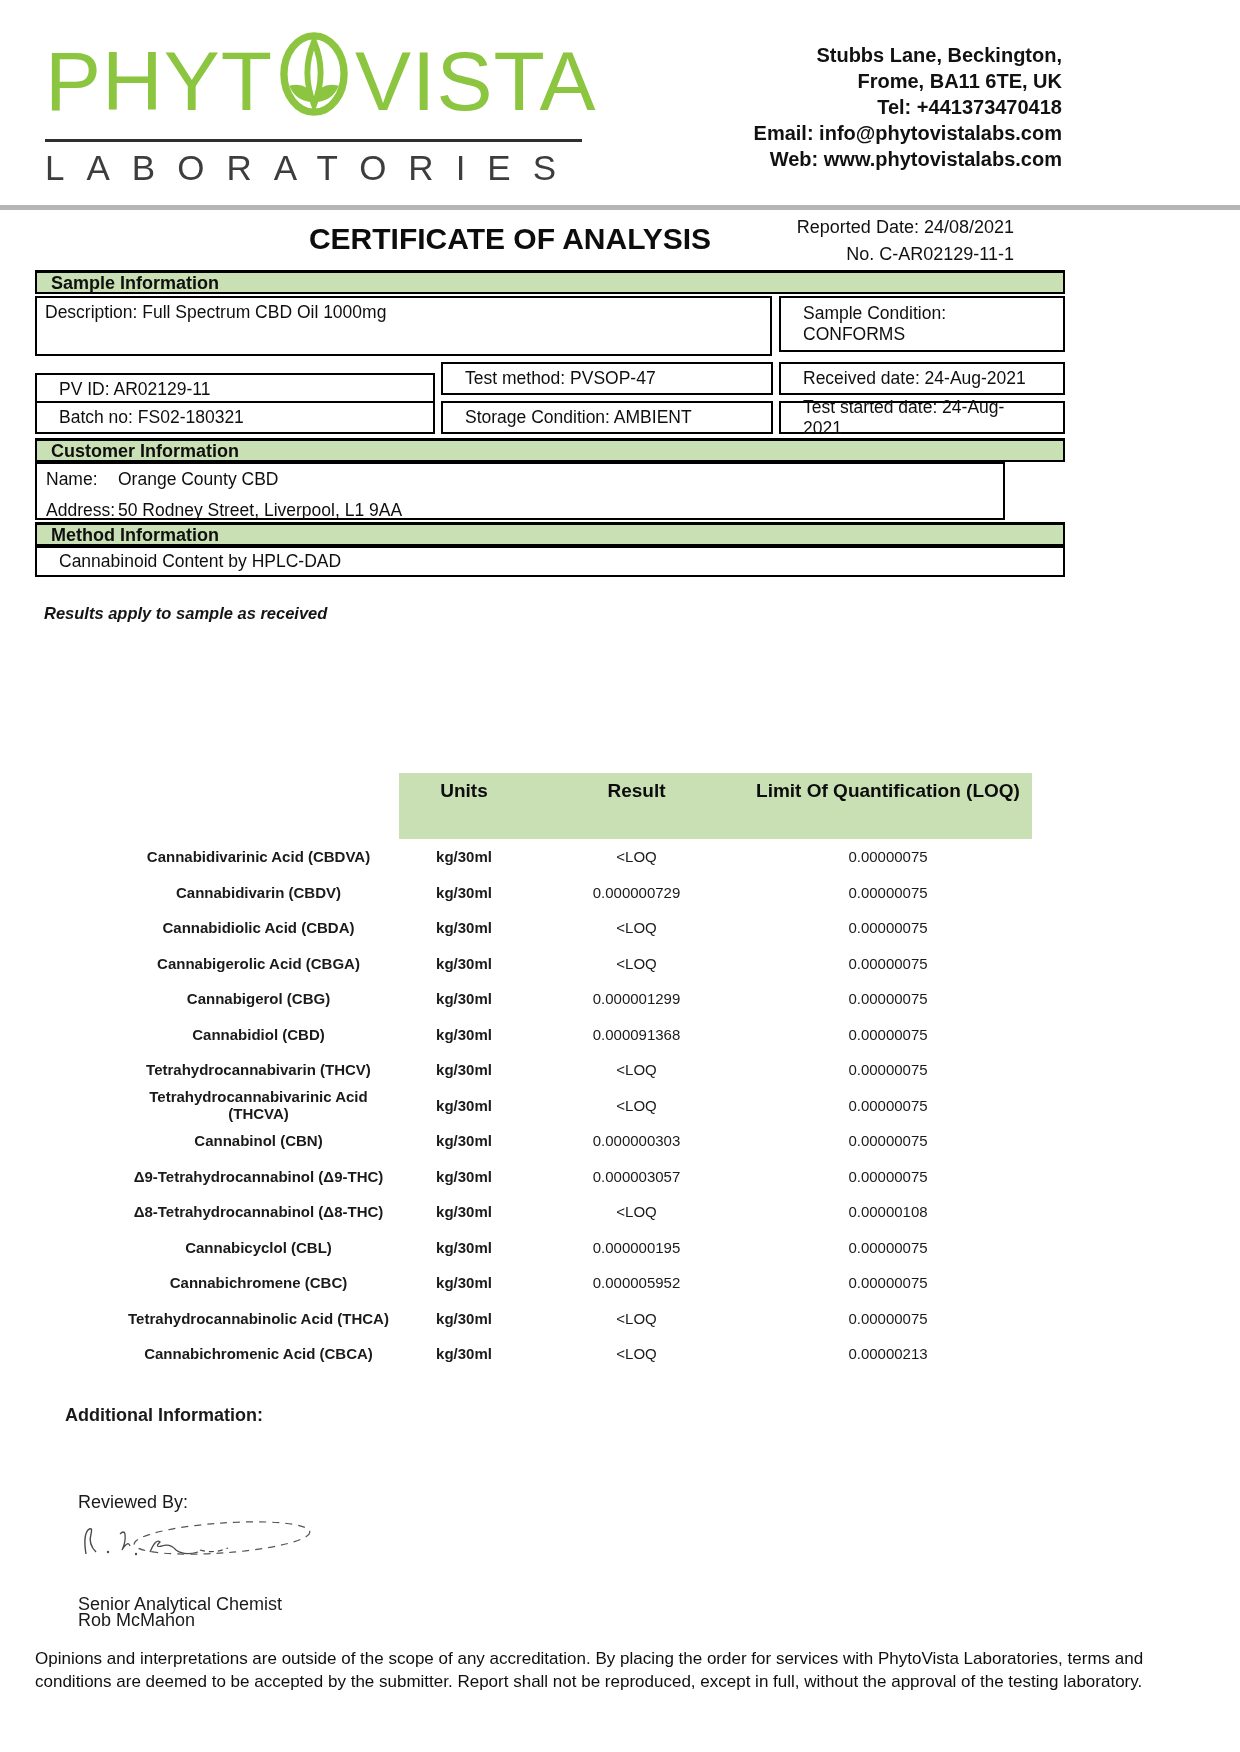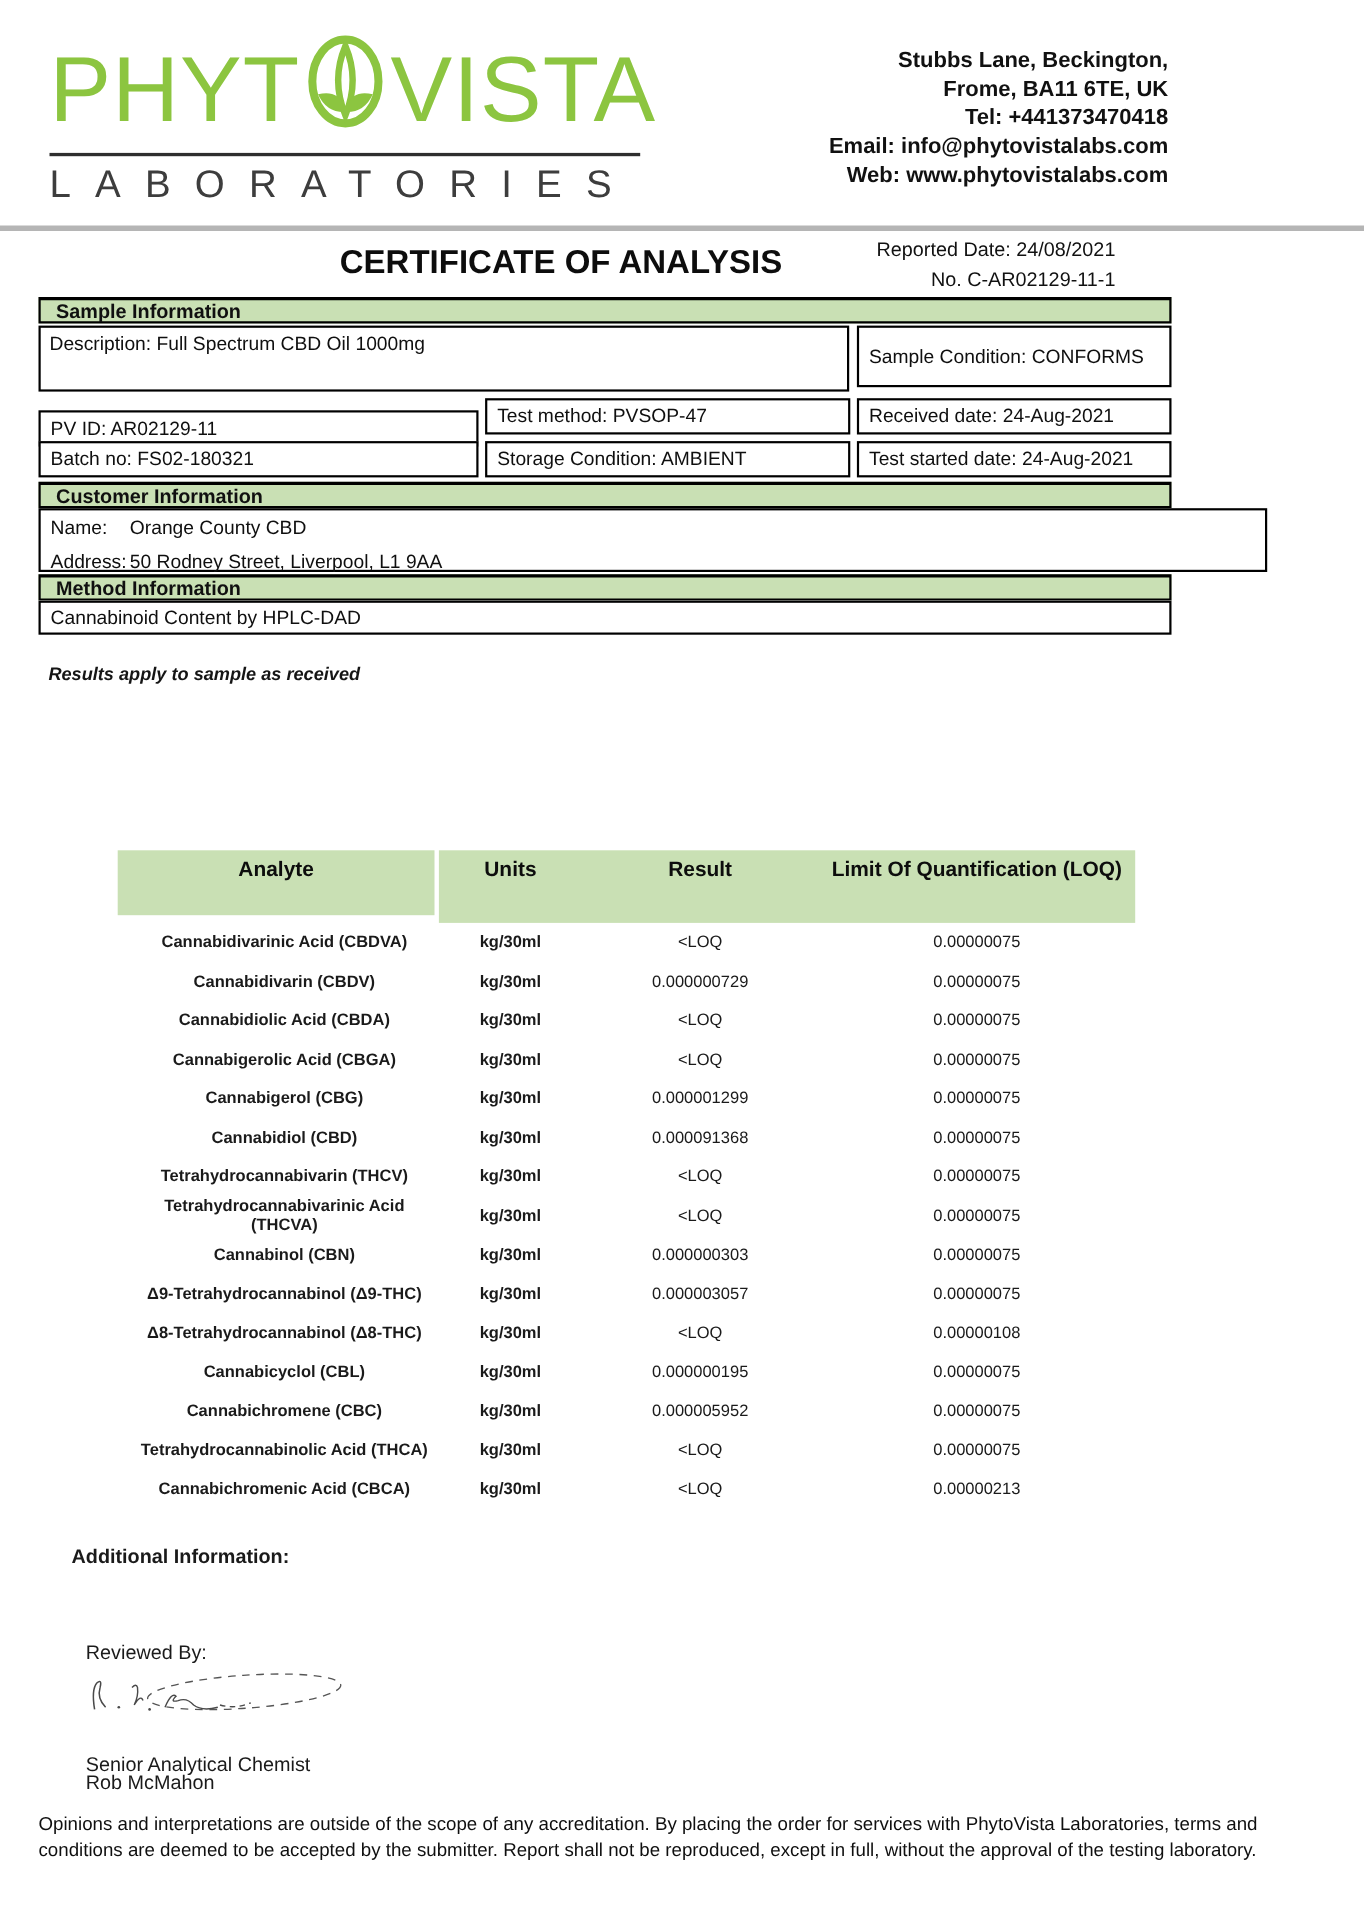--- a/index.html
+++ b/index.html
@@ -21,32 +21,32 @@
 
   
   .info-wrap { position:absolute; left:35px; top:270px; width:1030px; }
   .sec-bar {
     position:absolute; left:0; width:1030px; height:24px; background:#c9e0b4;
     border:2px solid #000; border-top-width:3px;
     font-size:18px; font-weight:700; color:#101010; padding:0 0 0 14px; line-height:20px;
   }
   .box { position:absolute; background:#fff; border:2px solid #000; font-size:17.5px; color:#0f0f0f; }
   .box .pad-top { padding:4px 8px; }
-  .vcenter { display:flex; align-items:center; padding:0 9px; }
+  .vcenter { display:flex; align-items:center; padding:0 22px; }
   .bar-sample   { top:0; }
   .box-desc     { left:0;   top:26px;  width:737px; height:60px; }
   .box-cond     { left:744px; top:26px; width:286px; height:56px; }
   .box-pvid     { left:0;   top:103px;  width:400px; height:33px; }
   .box-method   { left:406px; top:92px; width:332px; height:33px; }
   .box-received { left:744px; top:92px; width:286px; height:33px; }
   .box-batch    { left:0;   top:131px; width:400px; height:33px; }
   .box-storage  { left:406px; top:131px; width:332px; height:33px; }
   .box-started  { left:744px; top:131px; width:286px; height:33px; }
   .bar-customer { top:168px; }
-  .box-customer { left:0; top:192px; width:1117px; height:58px; padding:5px 9px; }
+  .box-customer { left:0; top:192px; width:970px; height:58px; padding:5px 9px; }
   .cust-line { display:flex; }
   .cust-line + .cust-line { margin-top:10px; }
   .cust-label { min-width:72px; }
   .bar-method  { top:252px; }
   .box-methodinfo { left:0; top:276px; width:1030px; height:31px; }
 
   .results-note { position:absolute; left:44px; top:604px; font-size:16.5px; font-weight:700; font-style:italic; color:#151515; }
 
   
   .results-table { position:absolute; left:107px; top:773px; width:925px; }
@@ -158,21 +158,20 @@
     <div class="sec-bar bar-method">Method Information</div>
     <div class="box box-methodinfo vcenter">
       <span>Cannabinoid Content by HPLC-DAD</span>
     </div>
   </div>
 
   <div class="results-note">Results apply to sample as received</div>
 
   <div class="results-table">
     <div class="thead">
-      <div class="th-analyte">Analyte</div>
       <div class="th-rest">
         <div>Units</div>
         <div>Result</div>
         <div>Limit Of Quantification (LOQ)</div>
       </div>
     </div>
     <div class="tbody">
 
     <div class="trow">
         <div class="td-analyte">Cannabidivarinic Acid (CBDVA)</div>

